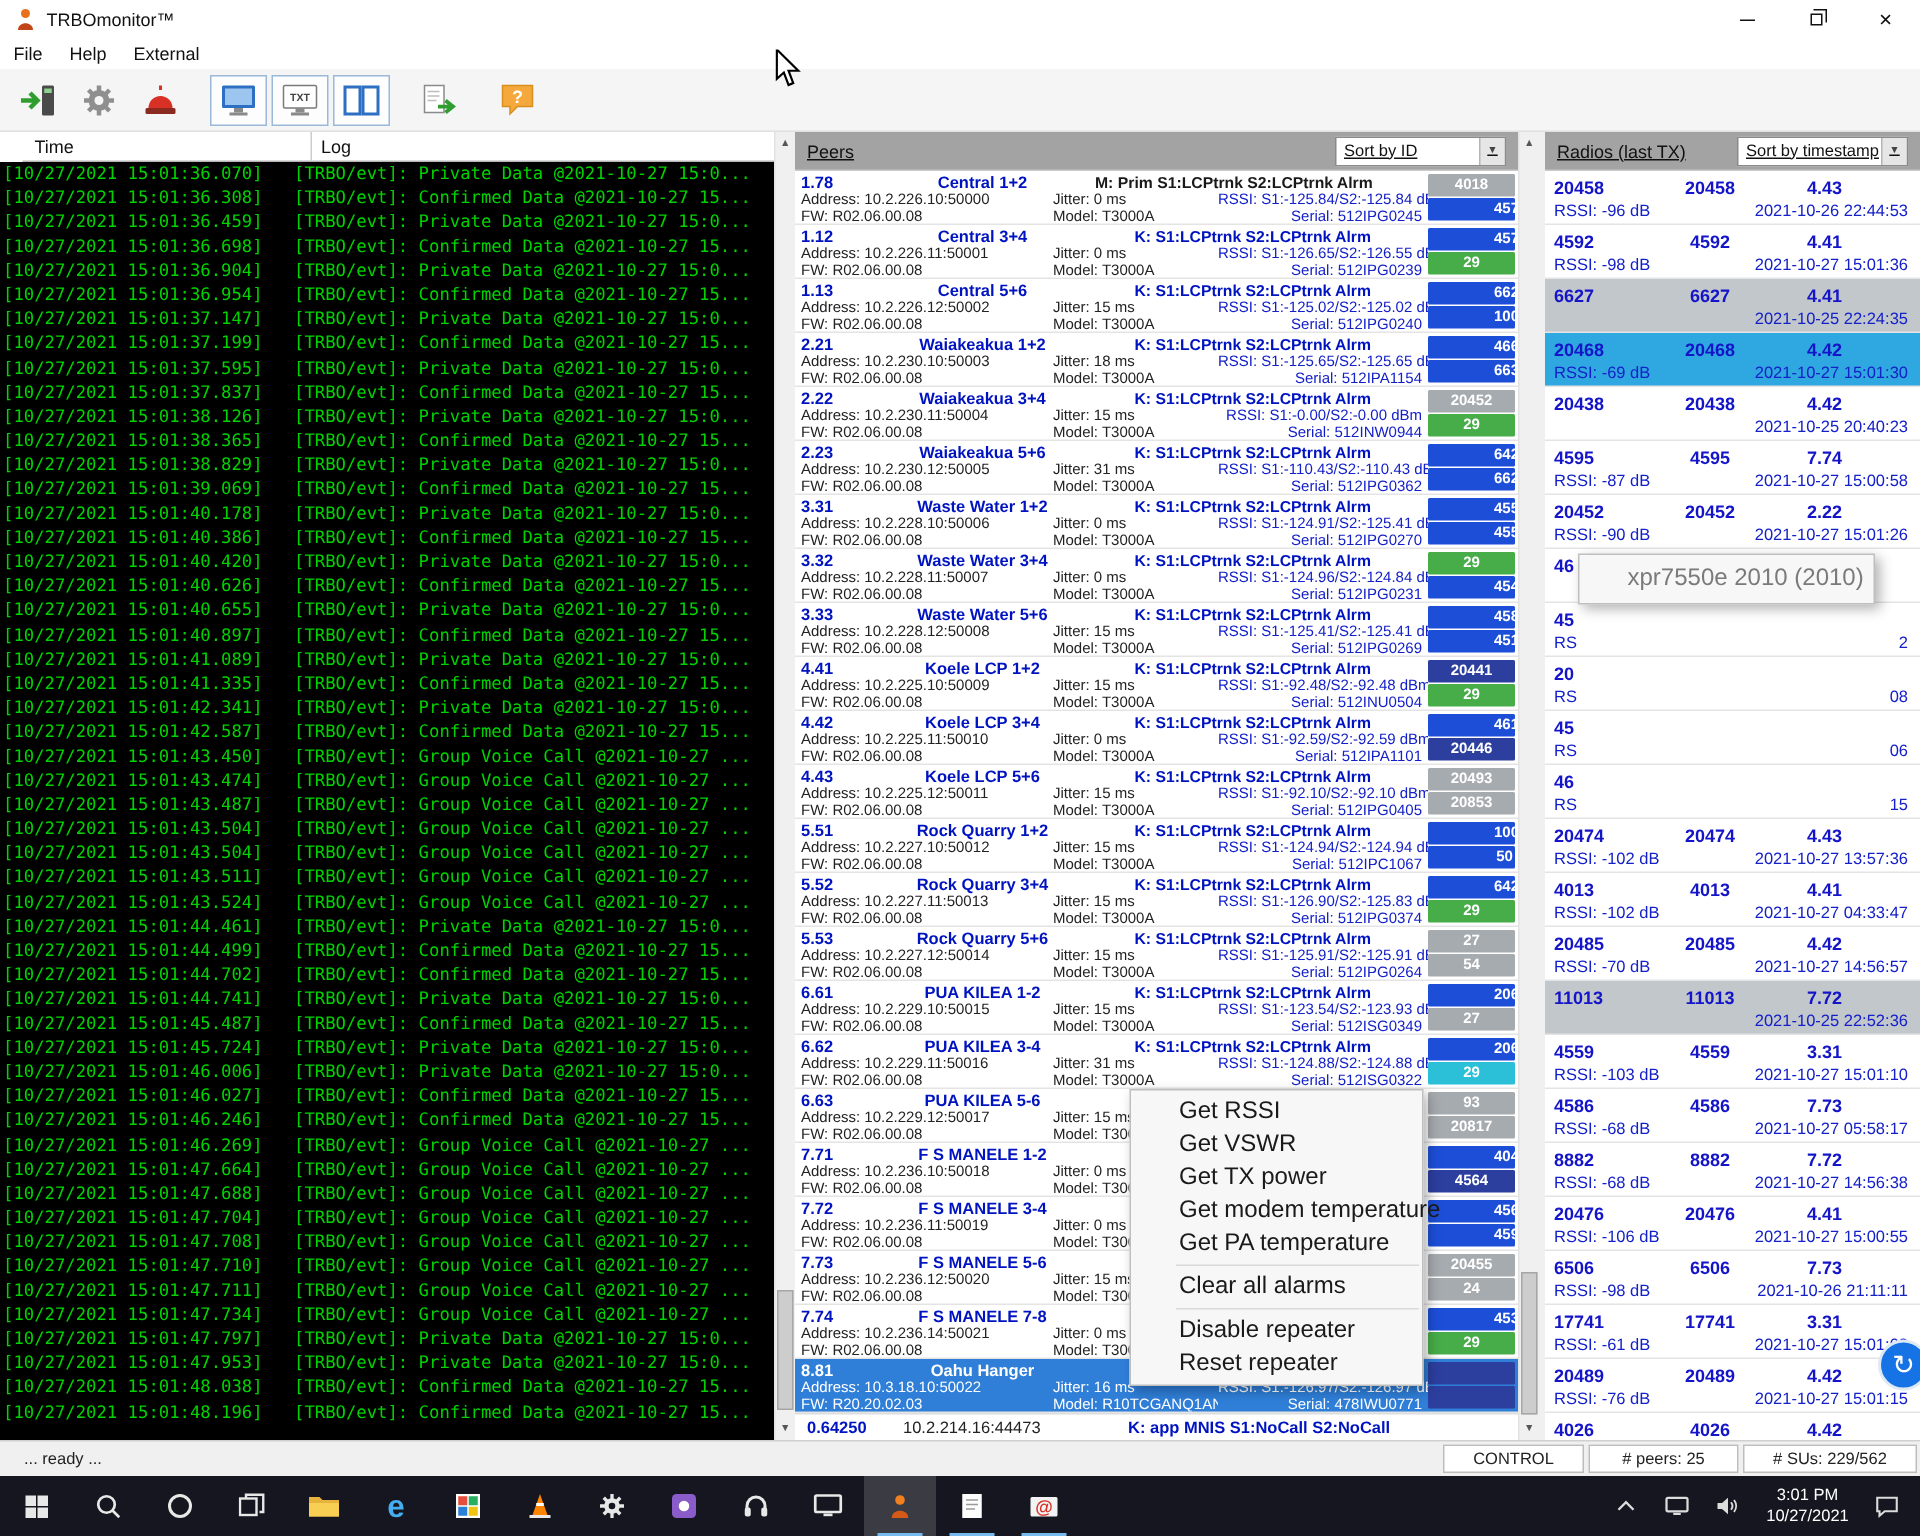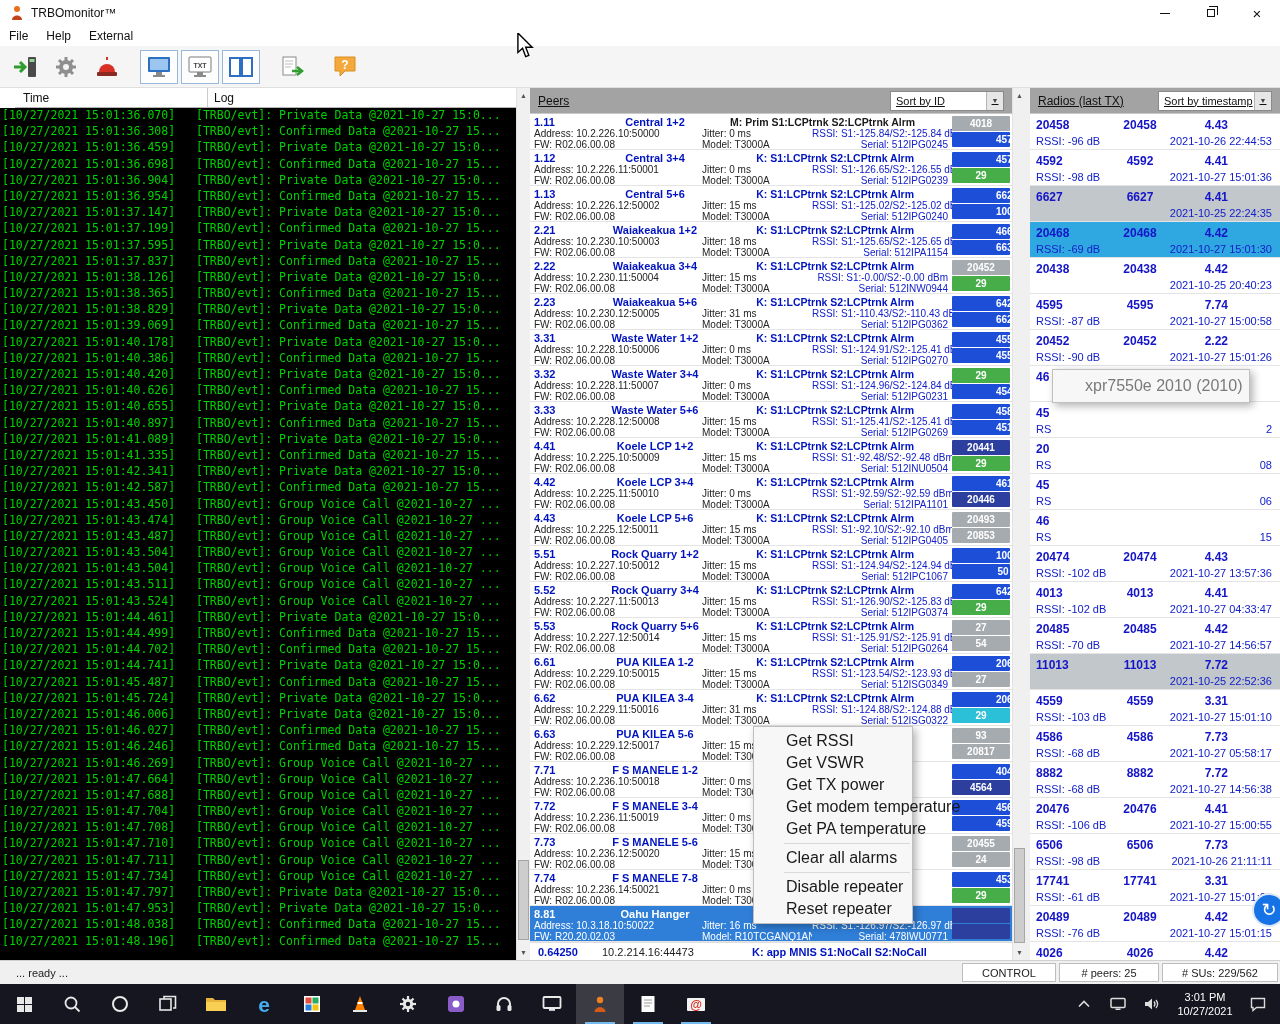--- a/index.html
+++ b/index.html
@@ -91,21 +91,21 @@
 .rrssi{padding-left:6px;font-size:11px;color:#1420c8;}
 .rts{margin-left:auto;padding-right:8px;font-size:11px;color:#1420c8;}
 .radio-row.hl-gray{background:#C2C7CB;}
 .radio-row.hl-blue{background:#2FA8E1;}
 
 
 .ctx{position:absolute;background:#f7f7f7;border:1px solid #bfbfbf;box-shadow:3px 3px 8px rgba(0,0,0,.3);font-size:16px;z-index:80;padding:3px 0;}
 .menu-item{height:22px;line-height:22px;padding:0 18px 0 32px;color:#1a1a1a;white-space:nowrap;}
 .menu-sep{height:1px;background:#d9d9d9;margin:3px 2px 3px 30px;}
 .ctx-title{height:26px;line-height:26px;padding-left:32px;color:#7a7a7a;white-space:nowrap;}
-.peers-menu{left:753px;top:726px;width:160px;}
+.peers-menu{left:753px;top:726px;width:196px;}
 .radios-menu{left:1052px;top:369px;width:198px;}
 
 
 .statusbar{position:absolute;left:0;top:960px;width:1280px;height:24px;background:#f0f0f0;border-top:1px solid #d0d0d0;display:flex;align-items:center;font-size:11px;color:#222;}
 .ready{padding-left:16px;}
 .sb-boxes{margin-left:auto;display:flex;gap:3px;padding-right:2px;}
 .sb-box{height:19px;border:1px solid #bdbdbd;background:#fff;display:flex;align-items:center;justify-content:center;padding:0 10px;}
 .sb-control{width:94px;}
 .sb-peers{width:100px;}
 .sb-sus{width:116px;}
@@ -454,21 +454,21 @@
         <span>Peers</span>
         <div class="combo">
           <span class="combo-label">Sort by ID</span>
           <span class="combo-btn">▼</span>
         </div>
       </div>
       <div class="peers-list">
           <div class="peer-row">
             <div class="peer-main">
               <div class="pl pl1">
-                <span class="pid">1.11</span>
+                <span class="pid">1.78</span>
                 <span class="pname">Central 1+2</span>
                 <span class="pstatus prim">M: Prim S1:LCPtrnk S2:LCPtrnk Alrm</span>
               </div>
               <div class="pl pl2">
                 <span class="pc1">Address: 10.2.226.10:50000</span>
                 <span class="pc2">Jitter: 0 ms</span>
                 <span class="pc3">RSSI: S1:-125.84/S2:-125.84 dBm</span>
               </div>
               <div class="pl pl3">
                 <span class="pc1">FW: R02.06.00.08</span>

